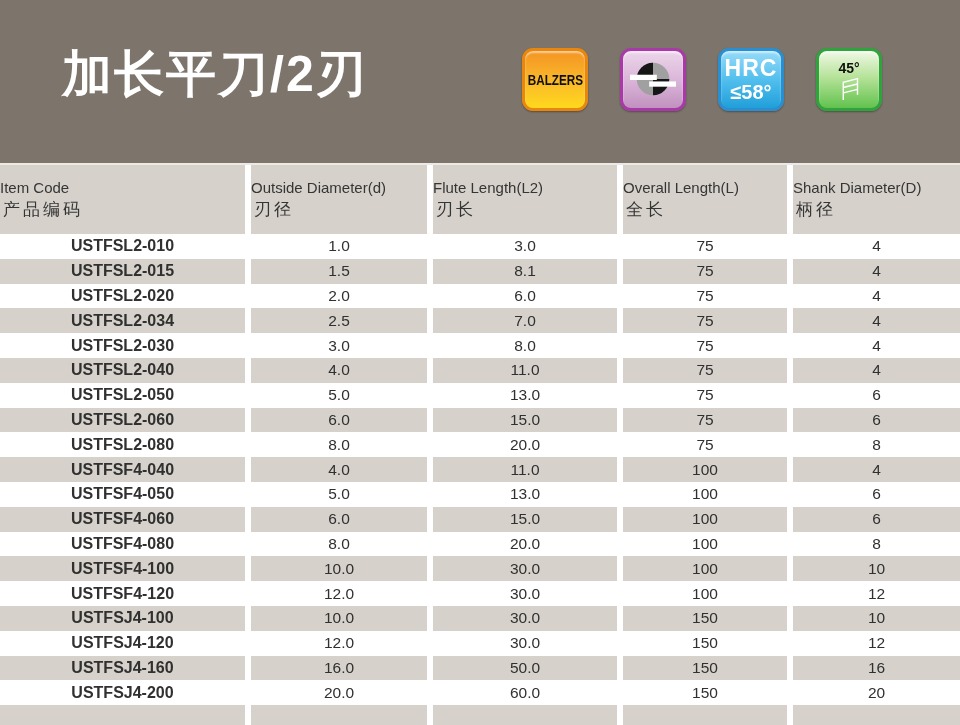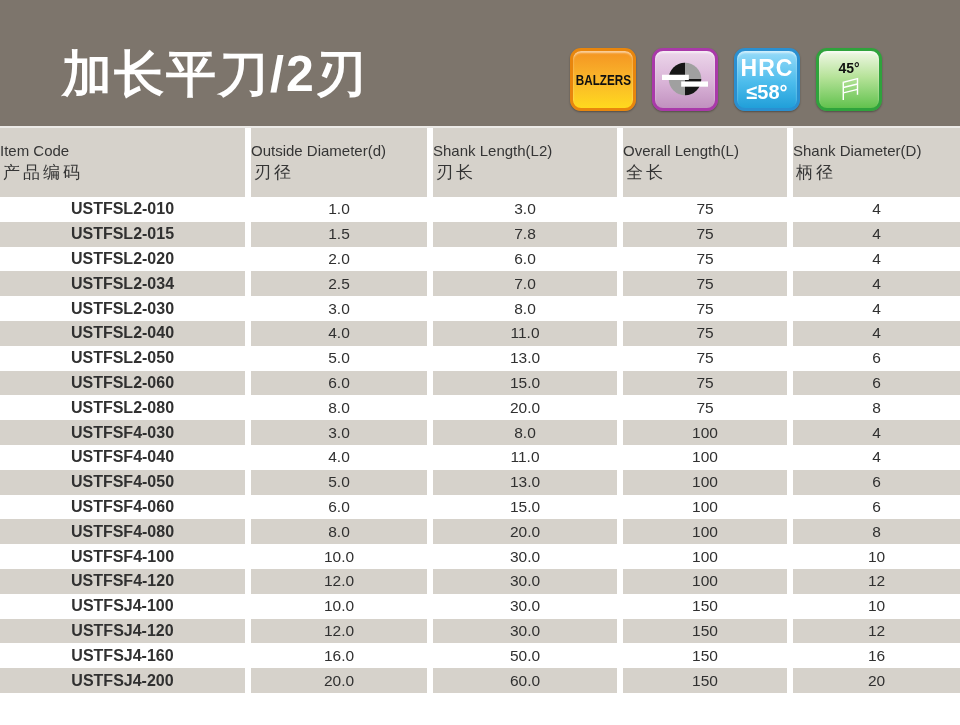--- a/index.html
+++ b/index.html
@@ -1,24 +1,24 @@
 <!DOCTYPE html>
 <html><head>
 <meta charset="utf-8">
 <style>
   * { margin:0; padding:0; box-sizing:border-box; }
   html, body { width:960px; height:725px; overflow:hidden; }
   body { font-family:"Liberation Sans","DejaVu Sans",sans-serif; background:#ffffff; }
   .page { position:relative; width:960px; height:725px; overflow:hidden; background:#ffffff; }
 
   
-  .banner { position:relative; width:960px; height:126px; background:#7d756c; }
+  .banner { position:relative; width:960px; height:163px; background:#7d756c; }
   .title { position:absolute; left:62px; top:47px; color:#ffffff; font-size:50px;
            font-weight:bold; line-height:1.1; letter-spacing:2px; white-space:nowrap; }
-  .badges { position:absolute; top:48px; right:78px; display:flex; gap:16px; }
+  .badges { position:absolute; top:48px; right:78px; display:flex; gap:32px; }
   .badge { width:66px; height:63px; border-radius:11px; display:flex; flex-direction:column;
            align-items:center; justify-content:center; position:relative; overflow:hidden;
            box-shadow: inset 0 2px 2px rgba(255,255,255,.55), 0 1px 2px rgba(0,0,0,.35); }
   .badge.balzers { border:3px solid #e8860d;
            background:linear-gradient(180deg,#f49422 0%,#f9b32a 45%,#ffd91e 100%); }
   .badge.balzers .lbl { color:#101010; font-weight:bold; font-size:15px; white-space:nowrap;
            transform:scaleX(0.78); letter-spacing:0px; }
   .badge.coating { border:3px solid #a939a9;
            background:linear-gradient(180deg,#ecd6ea 0%,#d9b3d7 55%,#c191bf 100%); }
   .badge.hrc { border:3px solid #2a8fd0; color:#ffffff;
@@ -102,21 +102,21 @@
       <tr>
         <th>
           <span class="en">Item Code</span>
           <span class="zh">产品编码</span>
         </th>
         <th>
           <span class="en">Outside Diameter(d)</span>
           <span class="zh">刃径</span>
         </th>
         <th>
-          <span class="en">Shank Length(L2)</span>
+          <span class="en">Flute Length(L2)</span>
           <span class="zh">刃长</span>
         </th>
         <th>
           <span class="en">Overall Length(L)</span>
           <span class="zh">全长</span>
         </th>
         <th>
           <span class="en">Shank Diameter(D)</span>
           <span class="zh">柄径</span>
         </th>
@@ -126,21 +126,21 @@
         <tr>
           <td>USTFSL2-010</td>
           <td>1.0</td>
           <td>3.0</td>
           <td>75</td>
           <td>4</td>
         </tr>
         <tr>
           <td>USTFSL2-015</td>
           <td>1.5</td>
-          <td>7.8</td>
+          <td>8.1</td>
           <td>75</td>
           <td>4</td>
         </tr>
         <tr>
           <td>USTFSL2-020</td>
           <td>2.0</td>
           <td>6.0</td>
           <td>75</td>
           <td>4</td>
         </tr>
@@ -180,27 +180,20 @@
           <td>6</td>
         </tr>
         <tr>
           <td>USTFSL2-080</td>
           <td>8.0</td>
           <td>20.0</td>
           <td>75</td>
           <td>8</td>
         </tr>
         <tr>
-          <td>USTFSF4-030</td>
-          <td>3.0</td>
-          <td>8.0</td>
-          <td>100</td>
-          <td>4</td>
-        </tr>
-        <tr>
           <td>USTFSF4-040</td>
           <td>4.0</td>
           <td>11.0</td>
           <td>100</td>
           <td>4</td>
         </tr>
         <tr>
           <td>USTFSF4-050</td>
           <td>5.0</td>
           <td>13.0</td>

